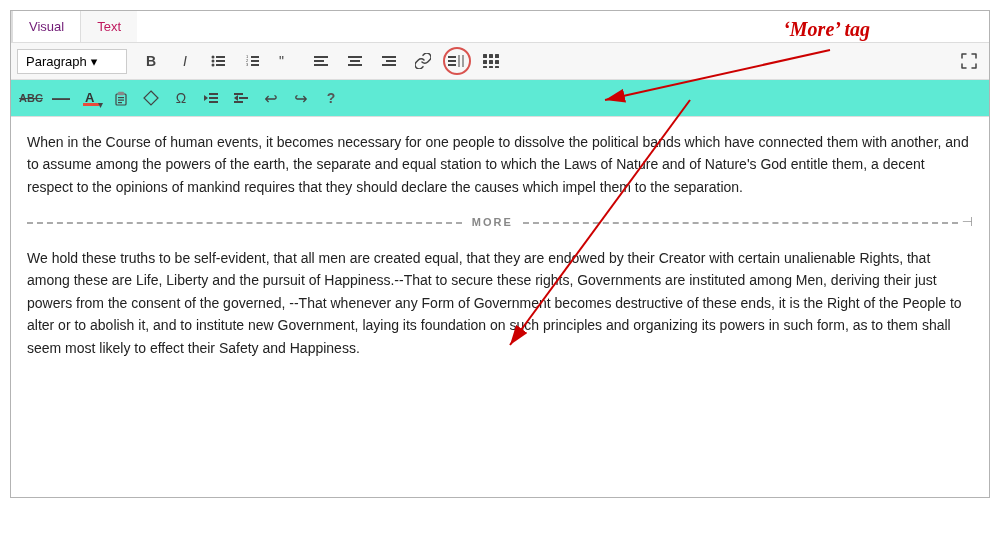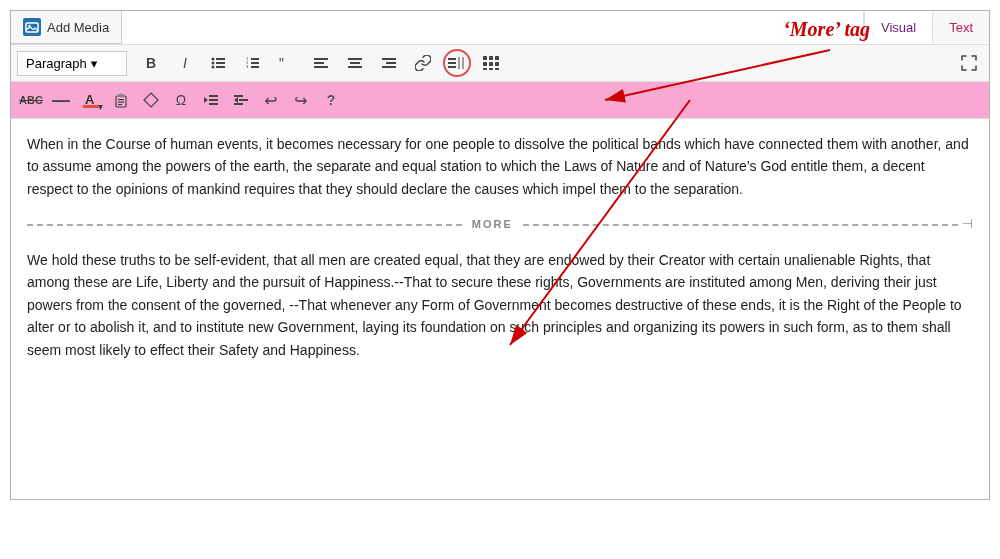--- a/index.html
+++ b/index.html
@@ -81,21 +81,21 @@
       border-bottom: 1px solid #ddd;
       background: #f7f7f7;
     }
 
     .toolbar-row2 {
       display: flex;
       align-items: flex-start;
       gap: 2px;
       padding: 4px 6px;
       border-bottom: 1px solid #ddd;
-      background: #f9a8d4;
+      background: #5eead4;
     }
 
     .toolbar-btn {
       width: 28px;
       height: 28px;
       display: flex;
       align-items: center;
       justify-content: center;
       cursor: pointer;
       border: 1px solid transparent;
@@ -195,30 +195,20 @@
     .expand-btn {
       margin-left: auto;
     }
   </style>
 </head>
 <body>
 
 <div class="editor-wrapper">
 
   <div class="editor-top-bar">
-    <button class="add-media-btn">
-      <div class="media-icon">
-        <svg width="14" height="14" viewBox="0 0 14 14" fill="none">
-          <rect x="1" y="3" width="12" height="9" rx="1" stroke="white" stroke-width="1.5" fill="none"></rect>
-          <circle cx="4.5" cy="6" r="1.2" fill="white"></circle>
-          <path d="M1 10 L5 7 L8 9.5 L10 8 L13 11" stroke="white" stroke-width="1.2" fill="none"></path>
-        </svg>
-      </div>
-      <span>Add Media</span>
-    </button>
     <div class="view-tabs">
       <div class="view-tab active">Visual</div>
       <div class="view-tab">Text</div>
     </div>
   </div>
 
   <div class="toolbar-row1">
     <div class="paragraph-select">
       <span>Paragraph</span>
       <span>▾</span>

